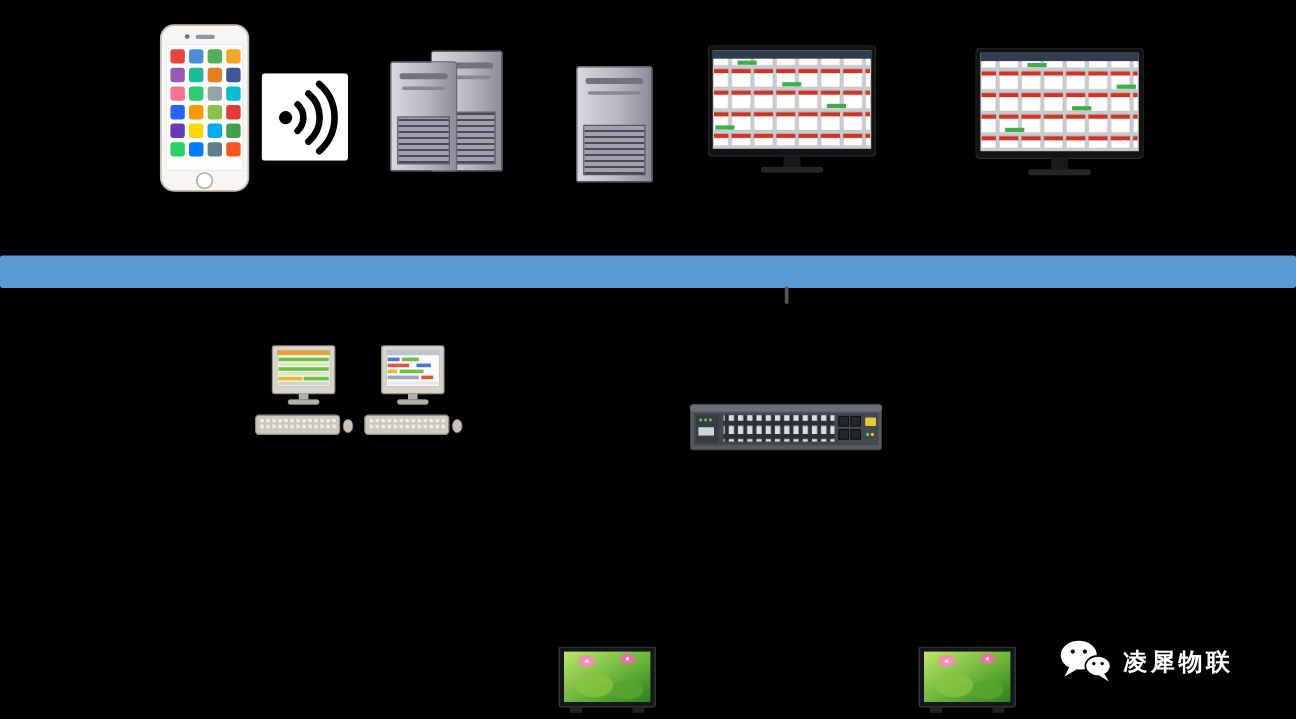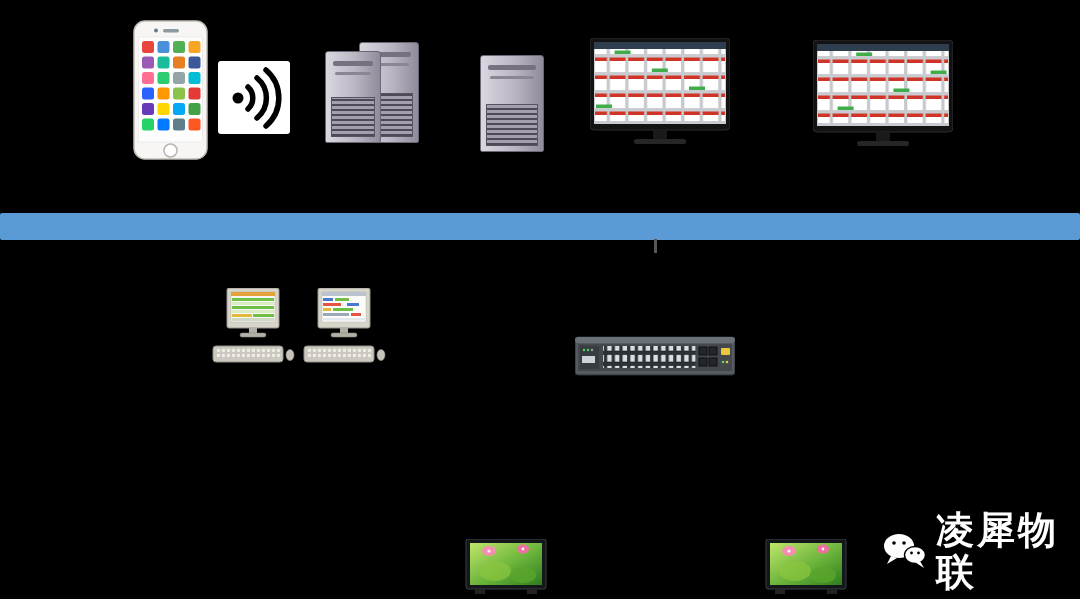--- a/index.html
+++ b/index.html
@@ -14,21 +14,21 @@
   
   .tower{position:absolute;background:linear-gradient(90deg,#dad7e0 0%,#b9b5c2 55%,#8f8b9a 100%);
          border:1px solid #6b6775;border-radius:3px 3px 2px 2px;}
   .tower .slot{height:5px;background:#76717f;margin:9px 7px 0;border-radius:2px;}
   .tower .slot2{height:3px;background:#8b8694;margin:6px 9px 0;border-radius:2px;}
   .tower .vent{position:absolute;left:5px;right:5px;bottom:5px;height:42%;
                background:repeating-linear-gradient(0deg,#4d4956 0 2px,#a39fae 2px 5px);
                border:1px solid #57535f;}
 
   
-  #brand-text{color:#ffffff;font-weight:700;font-size:38px;letter-spacing:3px;line-height:42px;}
+  #brand-text{color:#ffffff;font-weight:700;font-size:20px;letter-spacing:3px;line-height:42px;}
 </style>
 </head>
 <body>
 
 <div id="canvas">
 
   <div class="abs" style="left:133px;top:20px;width:75px;height:140px;">
     <svg width="75" height="140" viewBox="0 0 75 140">
       <rect x="1" y="1" width="73" height="138" rx="11" fill="#f7f6f4" stroke="#c2bdb6" stroke-width="1.5"></rect>
       <circle cx="23" cy="10.5" r="2" fill="#6b7a85"></circle>

